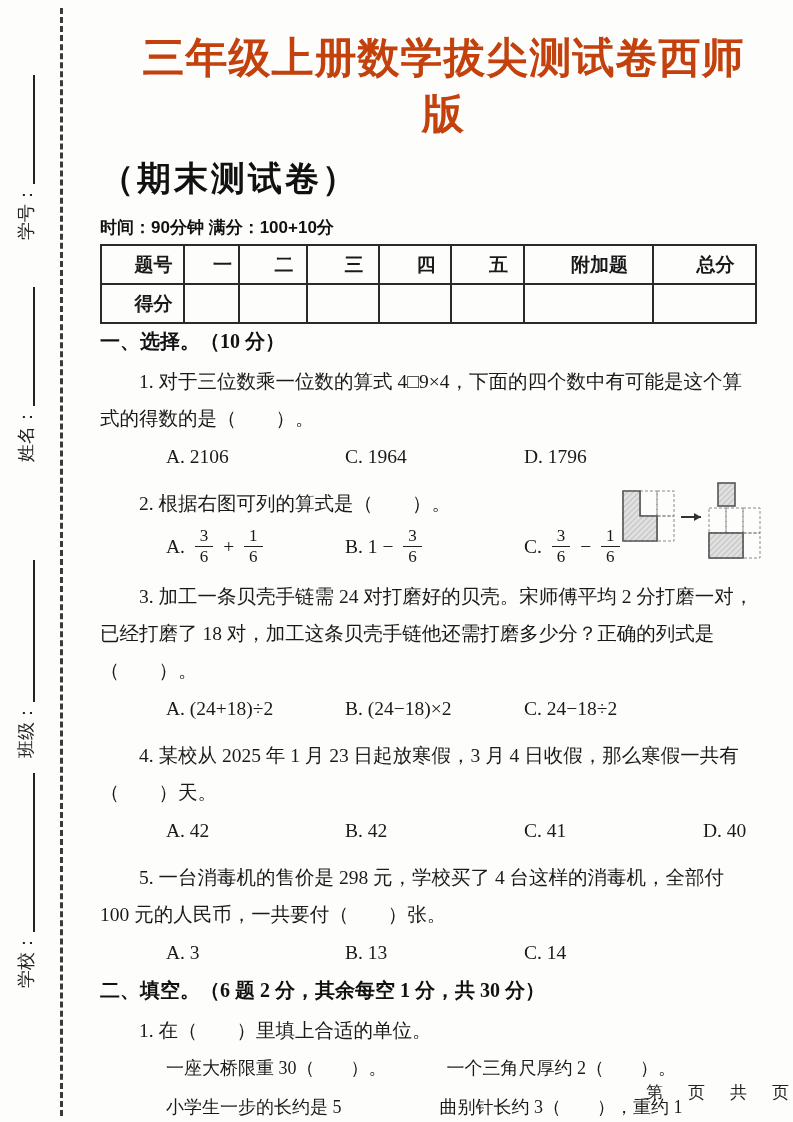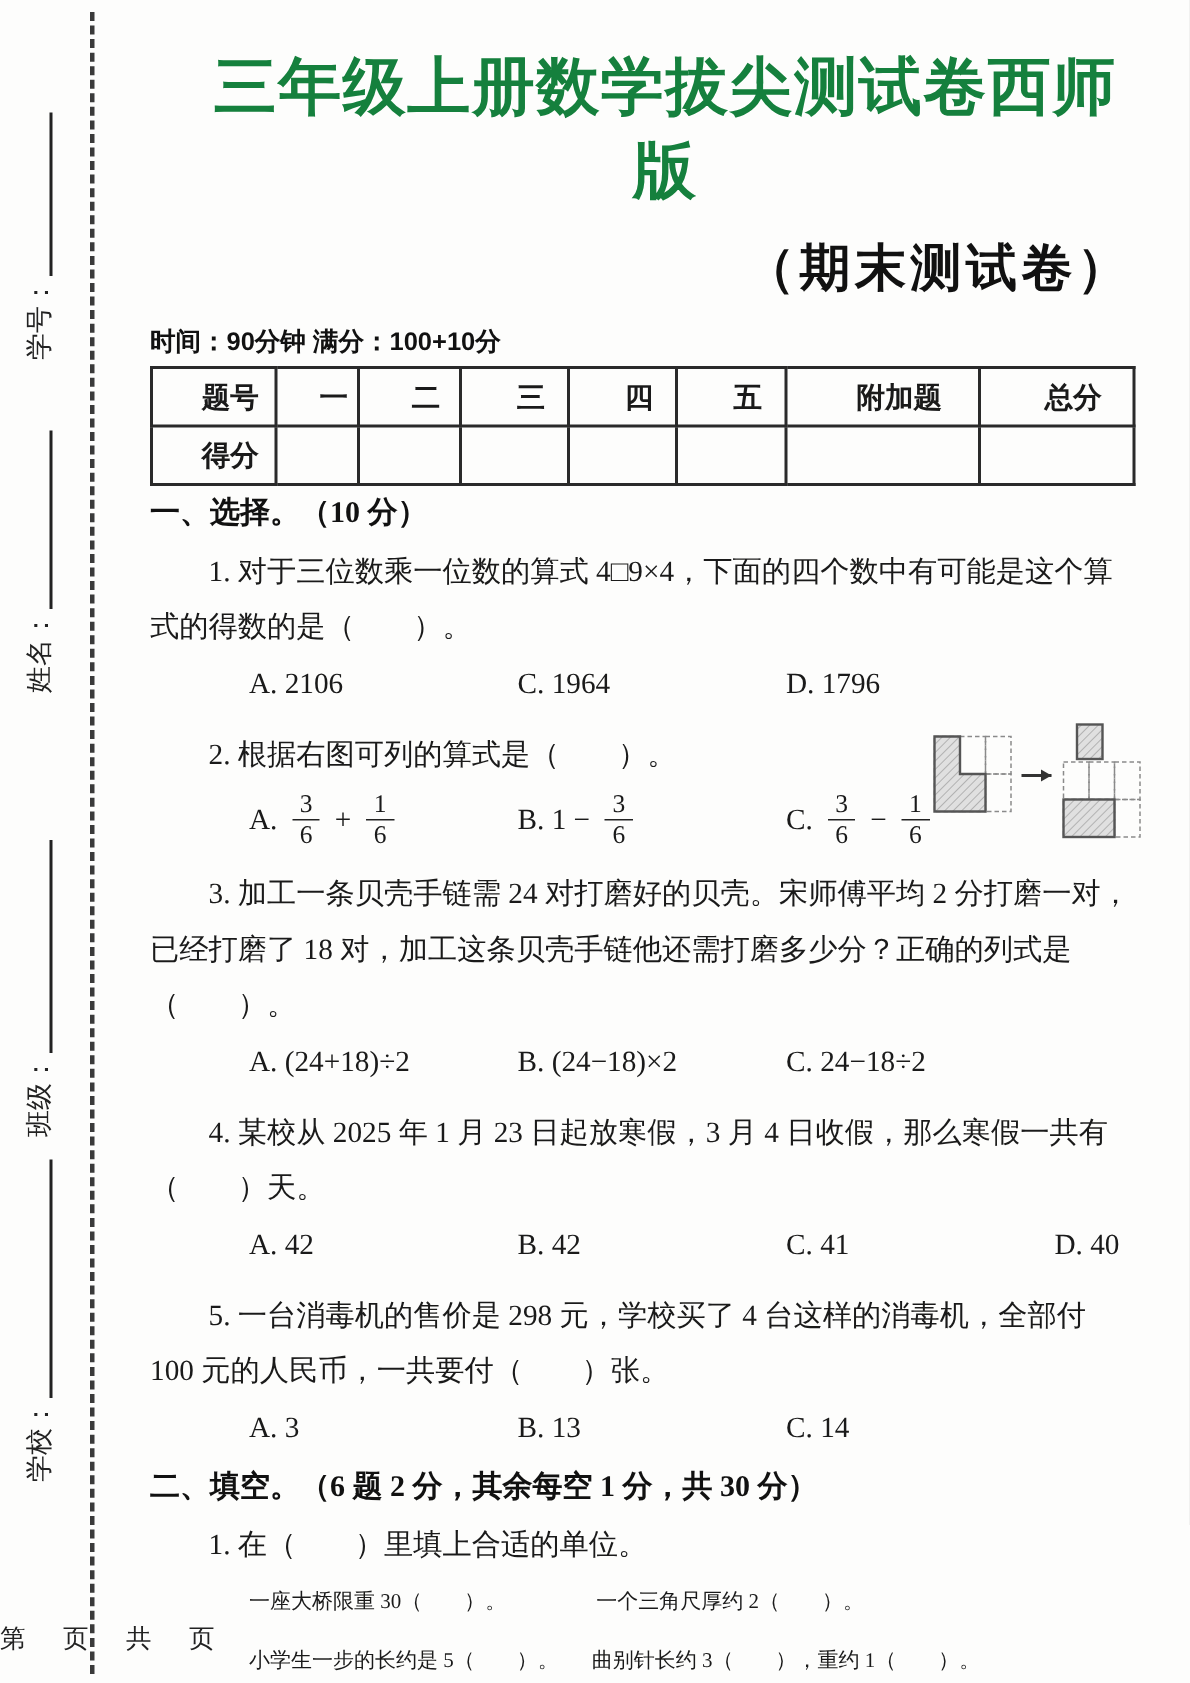--- a/index.html
+++ b/index.html
@@ -32,26 +32,26 @@
     margin-left:2px;
   }
   
   .main { position:absolute; left:100px; width:655px; top:0; }
   .title {
     margin-top:30px;
     text-align:center;
     font-family:"Liberation Sans", sans-serif;
     font-weight:bold;
     font-size:42px; letter-spacing:1px;
-    color:#15803d;
+    color:#c2410c;
     margin-left:32px;
   }
   .subtitle {
     margin-top:14px;
-    text-align:right;
+    text-align:left;
     font-family:"Liberation Sans", sans-serif;
     font-weight:bold;
     font-size:34px; letter-spacing:3px;
     color:#111;
   }
   .meta {
     margin-top:14px;
     text-align:left;
     font-family:"Liberation Sans", sans-serif;
     font-size:17px; font-weight:bold; color:#111;
@@ -92,27 +92,27 @@
     vertical-align:middle; text-align:center;
     font-size:17px; line-height:1.15;
     margin:0 5px; position:relative; top:-2px;
   }
   .frac .num { border-bottom:1.6px solid #222; padding:0 5px; }
   .frac .den { padding:0 5px; }
   
   .q2wrap { position:relative; }
   .q2fig { position:absolute; right:-8px; top:-4px; }
   
-  .fillrow { padding-left:66px; font-size:14px; line-height:39px; display:flex; }
+  .fillrow { padding-left:66px; font-size:18px; line-height:39px; display:flex; }
   .fillrow .gap-lg { margin-left:60px; }
   .fillrow .gap-sm { margin-left:22px; }
   
   .footer {
     position:absolute; bottom:18px; left:0; right:0;
-    text-align:left;
+    text-align:right;
     font-family:"Liberation Sans", sans-serif;
     font-size:17px; letter-spacing:4px; color:#222;
   }
 </style>
 </head>
 <body>
 
 <div class="page">
 
   <div class="fold-line"></div>

